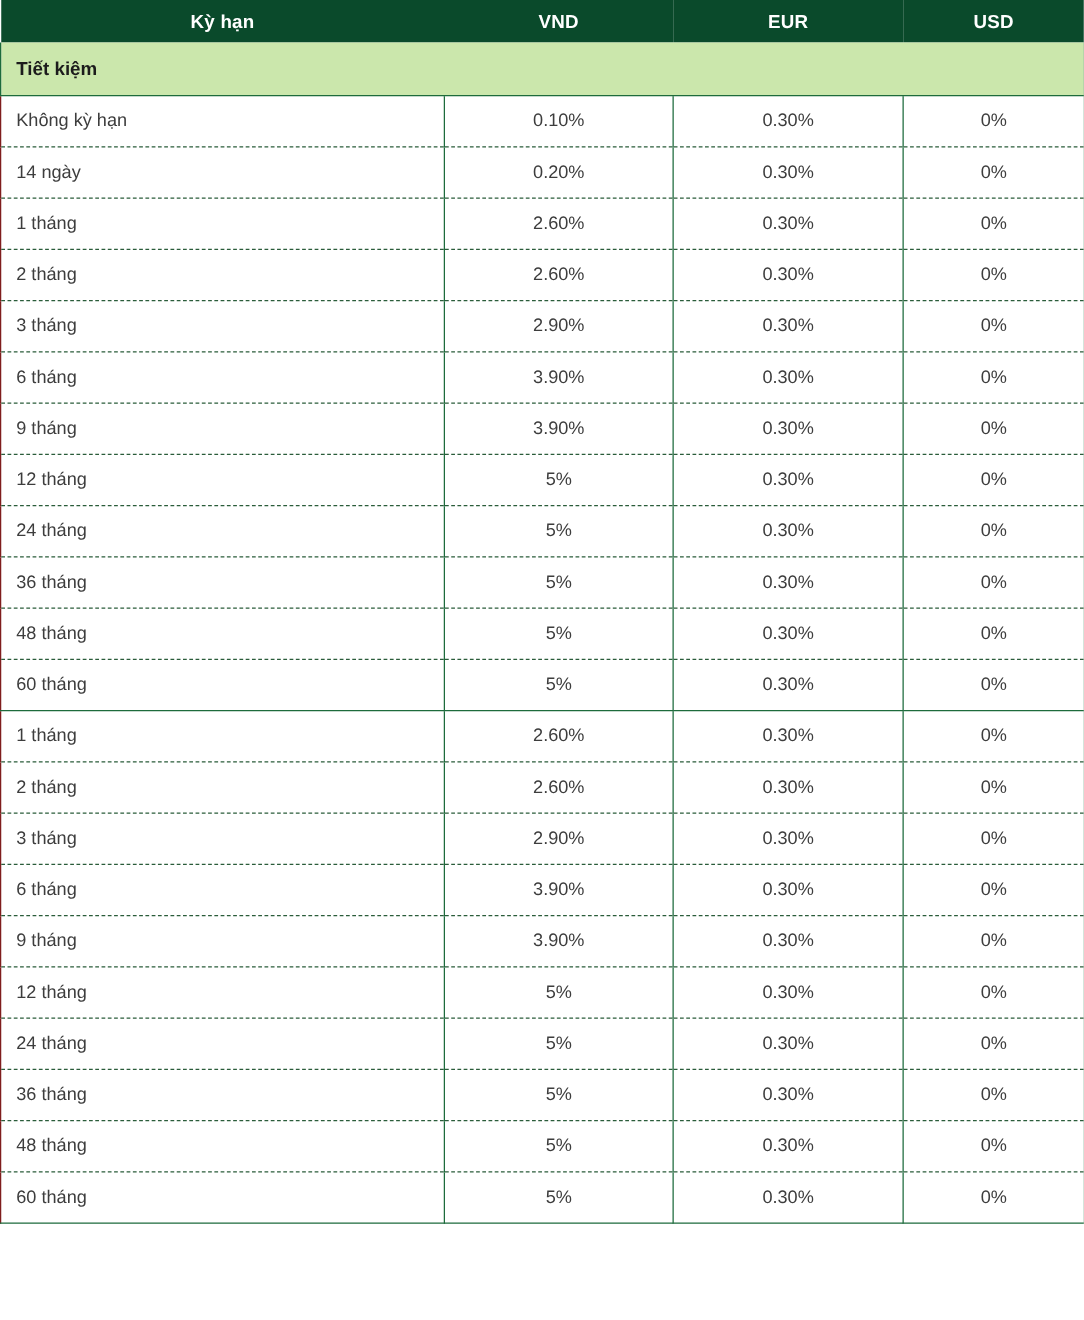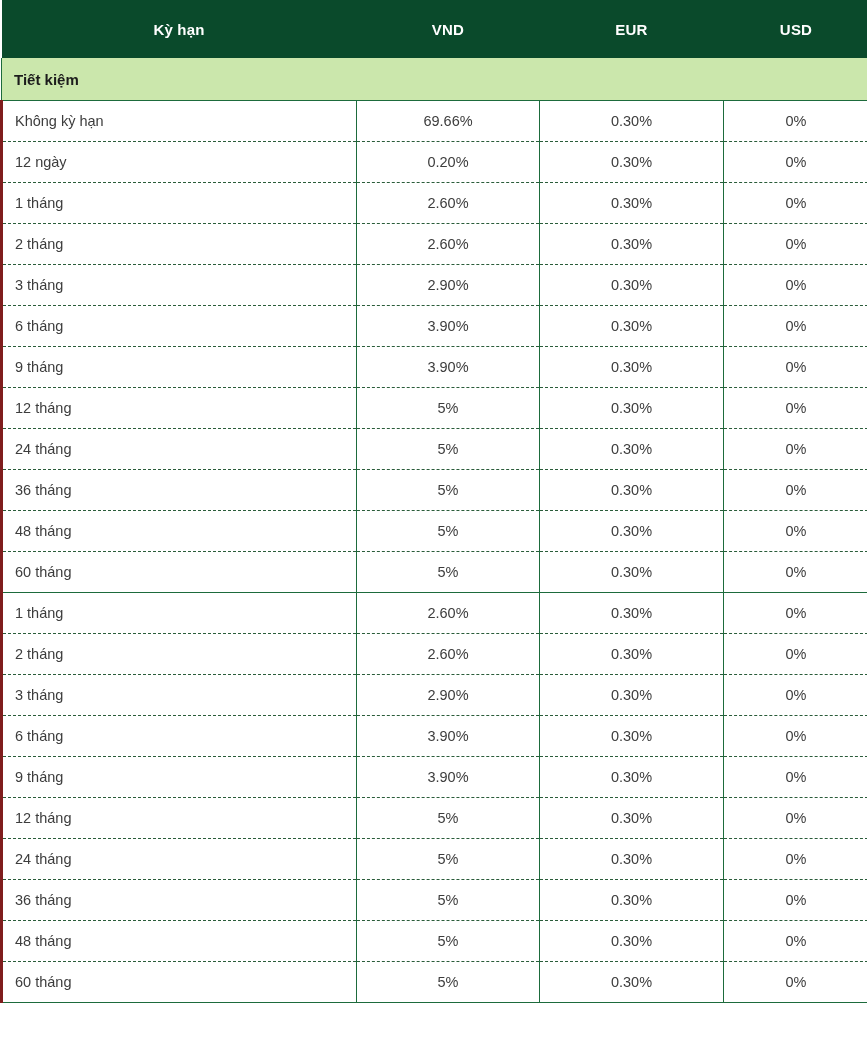--- a/index.html
+++ b/index.html
@@ -30,21 +30,21 @@
   col.c-usd  { width: 145px; }
 
   
   thead tr.head-row {
     background: #0a4a2b;
   }
   thead th {
     color: #ffffff;
     font-size: 15px;
     font-weight: bold;
-    height: 58px;
+    height: 34px;
     padding: 0;
     text-align: center;
     vertical-align: middle;
     border: none;
     letter-spacing: .2px;
   }
   th.th-term { text-align: center; }
 
   
   tr.section-row td {
@@ -69,21 +69,21 @@
     background: #ffffff;
     border-bottom: 1px dashed #2a5c3a;
     color: #3d3d3d;
   }
   tr.data-row:last-child td {
     border-bottom: 1px solid #1d6b3c;
   }
   tr.data-row td.cell-term {
     text-align: left;
     padding-left: 12px;
-    border-left: 3px solid #7f1d1d;
+    border-left: 1px solid #7f1d1d;
     border-right: 1px solid #1d6b3c;
   }
   tr.data-row td.cell-num {
     text-align: center;
     border-right: 1px solid #1d6b3c;
   }
 
   
   tr.data-row.section-end td {
     border-bottom: 1px solid #1d6b3c;
@@ -106,26 +106,26 @@
       <th>EUR</th>
       <th>USD</th>
     </tr>
   </thead>
   <tbody id="table-body">
       <tr class="section-row">
         <td colspan="4">Tiết kiệm</td>
       </tr>
       <tr class="data-row">
         <td class="cell-term">Không kỳ hạn</td>
-        <td class="cell-num">69.66%</td>
-        <td class="cell-num">0.30%</td>
-        <td class="cell-num">0%</td>
-      </tr>
-      <tr class="data-row">
-        <td class="cell-term">12 ngày</td>
+        <td class="cell-num">0.10%</td>
+        <td class="cell-num">0.30%</td>
+        <td class="cell-num">0%</td>
+      </tr>
+      <tr class="data-row">
+        <td class="cell-term">14 ngày</td>
         <td class="cell-num">0.20%</td>
         <td class="cell-num">0.30%</td>
         <td class="cell-num">0%</td>
       </tr>
       <tr class="data-row">
         <td class="cell-term">1 tháng</td>
         <td class="cell-num">2.60%</td>
         <td class="cell-num">0.30%</td>
         <td class="cell-num">0%</td>
       </tr>

